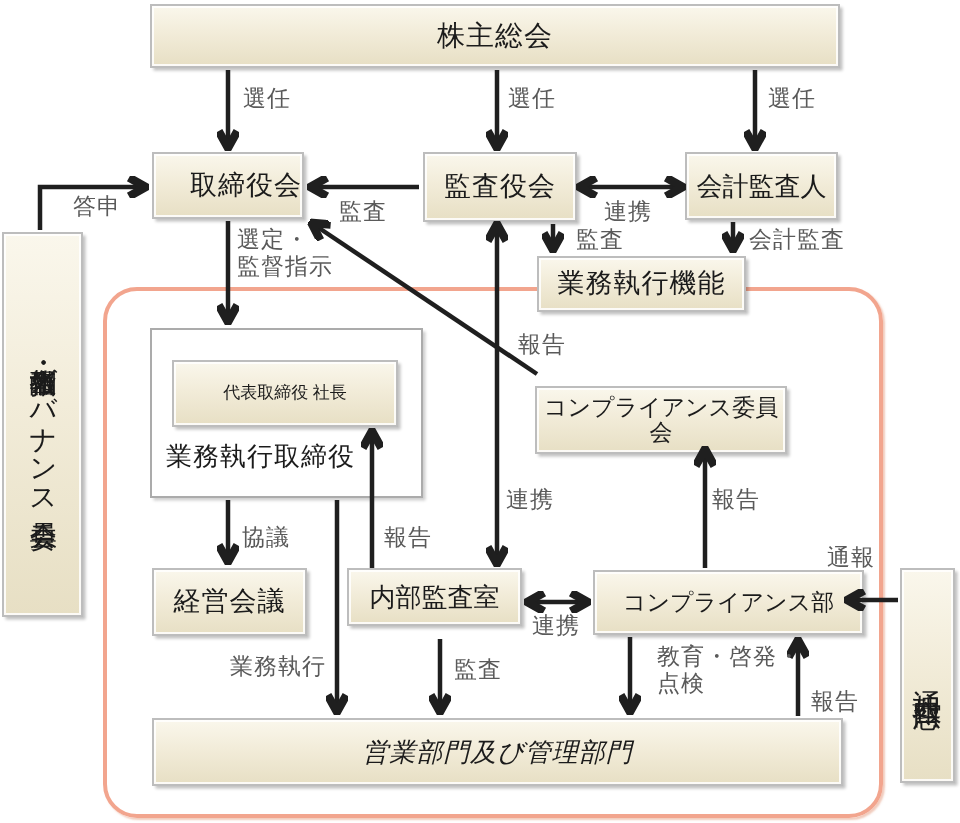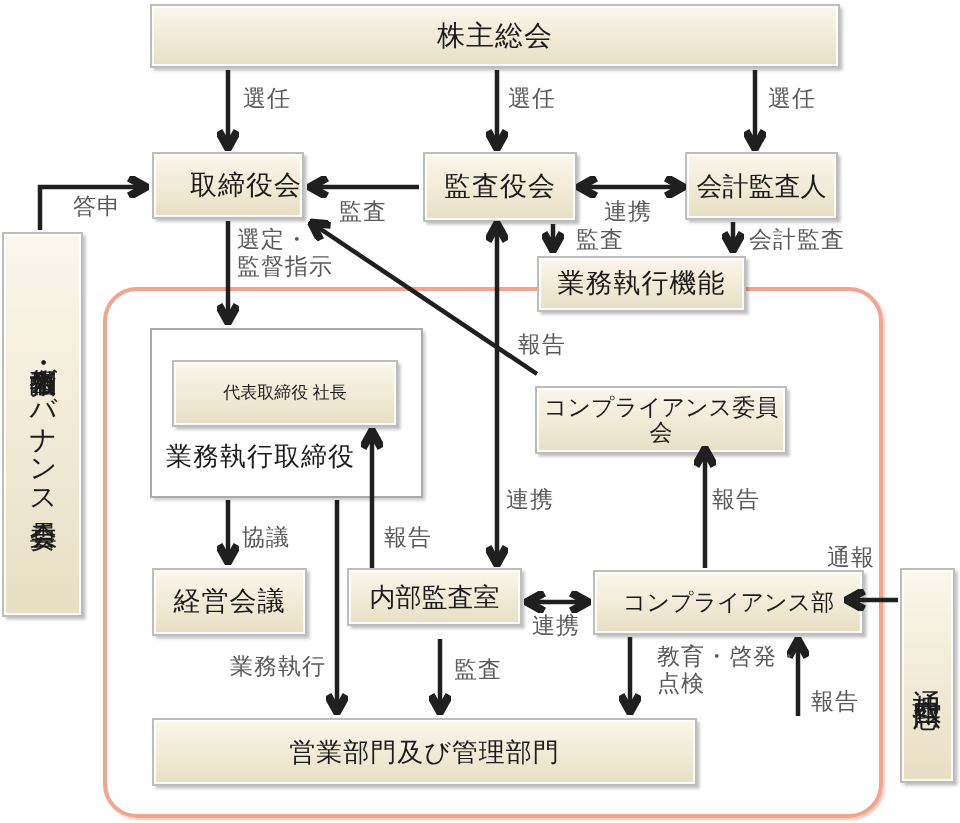--- a/index.html
+++ b/index.html
@@ -64,21 +64,21 @@
   <div class="node" style="left:172px;top:360px;width:226px;height:67px;font-size:17px;letter-spacing:0;z-index:3;">代表取締役 社長</div>
 
   <div class="node" style="left:535px;top:386px;width:252px;height:68px;font-size:23px;letter-spacing:0;">コンプライアンス委員会</div>
 
   <div class="node" style="left:152px;top:568px;width:155px;height:68px;font-size:27px;">経営会議</div>
 
   <div class="node" style="left:347px;top:568px;width:175px;height:58px;font-size:26px;letter-spacing:0;">内部監査室</div>
 
   <div class="node" style="left:593px;top:570px;width:271px;height:65px;font-size:23px;letter-spacing:0;">コンプライアンス部</div>
 
-  <div class="node" style="left:152px;top:718px;width:545px;height:68px;font-size:26px;">営業部門及び管理部門</div>
+  <div class="node" style="left:152px;top:718px;width:691px;height:68px;font-size:26px;font-style:italic;">営業部門及び管理部門</div>
 
   <div class="node node--vert" style="left:900px;top:568px;width:55px;height:215px;font-size:30px;letter-spacing:5px;">通報窓口</div>
 
   <svg class="edges" width="960" height="823" viewBox="0 0 960 823">
     <defs>
       <marker id="ah" viewBox="0 0 12 12" refX="9.5" refY="6" markerWidth="5" markerHeight="5" orient="auto-start-reverse" markerUnits="strokeWidth">
         <path d="M1.5,1 L10.5,6 L1.5,11" fill="none" stroke="#1f1f1f" stroke-width="2.3"></path>
       </marker>
     </defs>
     <path d="M228,70 V146" marker-end="url(#ah)"></path>

